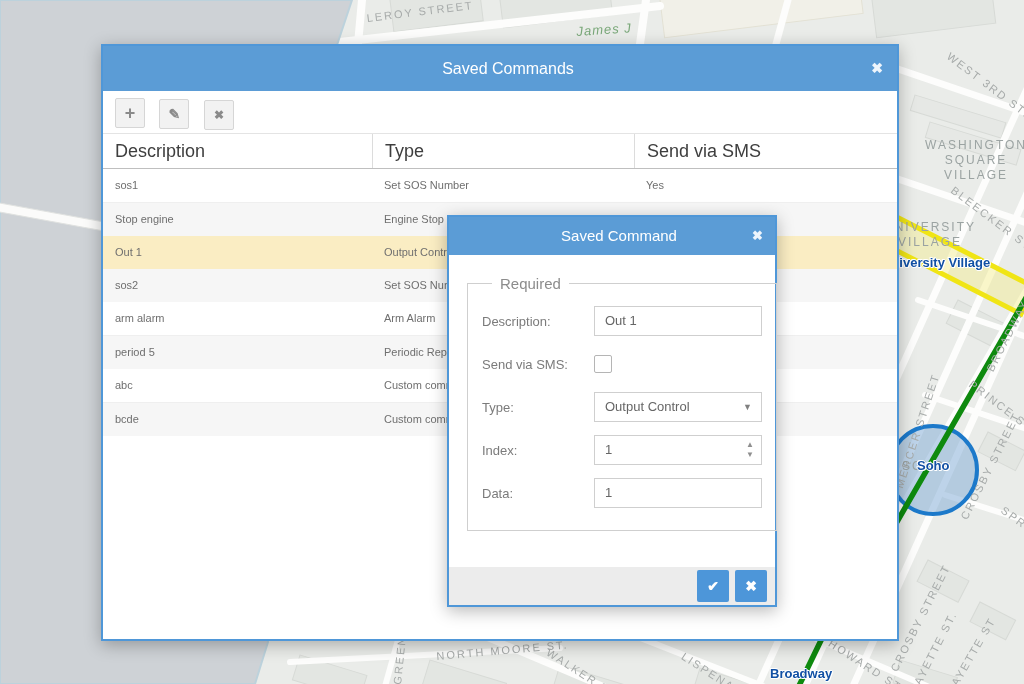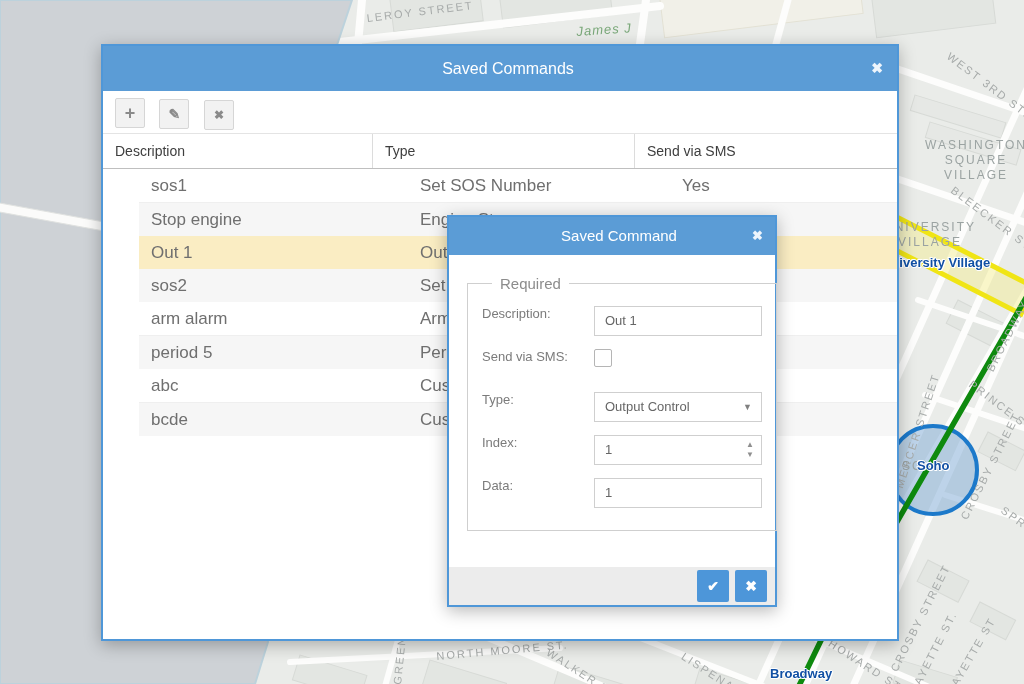--- a/index.html
+++ b/index.html
@@ -22,37 +22,37 @@
   
   #dlg-commands{left:101px;top:44px;width:798px;height:597px;z-index:5;}
   #dlg-commands .dlg-header{height:45px;line-height:45px;font-size:16px;padding-left:16px;}
   #dlg-commands .dlg-close{right:14px;line-height:45px;font-size:14px;}
   .toolbar{height:42px;padding:7px 0 0 12px;box-sizing:border-box;background:#fff;}
   .tool-btn{display:inline-flex;align-items:center;justify-content:center;width:30px;height:30px;
             margin-right:10px;background:#f2f2f2;border:1px solid #d6d6d6;border-radius:2px;
             color:#8a8a8a;font-weight:bold;cursor:pointer;box-sizing:border-box;}
   .tool-btn .g-plus{font-size:18px;} .tool-btn .g-pencil{font-size:14px;} .tool-btn .g-x{font-size:12px;}
   .thead{display:flex;height:34px;line-height:34px;border-top:1px solid #e4e4e4;
-         border-bottom:1px solid #bfbfbf;font-size:14px;color:#3e3e3e;}
+         border-bottom:1px solid #bfbfbf;font-size:18px;color:#3e3e3e;}
   .thead .cell{box-sizing:border-box;padding-left:12px;}
   .thead .cell + .cell{border-left:1px solid #dcdcdc;}
   .c-desc{width:269px;} .c-type{width:262px;} .c-sms{flex:1;}
-  .trow{display:flex;height:33px;line-height:33px;font-size:17px;color:#6f6f6f;background:#fff;margin-left:36px;}
+  .trow{display:flex;height:33px;line-height:33px;font-size:11px;color:#6f6f6f;background:#fff;}
   .trow.alt{background:#f6f6f6;}
   .trow.normal{border-bottom:1px solid #efefef;}
   .trow.selected{background:#faedc3;}
   .trow .cell{box-sizing:border-box;padding-left:12px;overflow:hidden;white-space:nowrap;}
   
   #dlg-form{left:447px;top:215px;width:330px;height:392px;z-index:6;}
   #dlg-form .dlg-header{height:38px;line-height:38px;font-size:15px;padding-left:14px;}
   #dlg-form .dlg-close{right:12px;line-height:38px;font-size:13px;}
   .form-body{padding:20px 10px 0 18px;}
   fieldset{border:1px solid #cfcfcf;margin:0;padding:14px 14px 22px 14px;}
   legend{margin-left:10px;padding:0 8px;font-size:15px;color:#8c8c8c;}
-  .frow{display:flex;align-items:flex-start;min-height:30px;margin-bottom:13px;}
+  .frow{display:flex;align-items:center;min-height:30px;margin-bottom:13px;}
   .frow:last-child{margin-bottom:0;}
   .flabel{flex:0 0 112px;font-size:13px;color:#7b7b7b;}
   .tinput{width:168px;height:30px;box-sizing:border-box;border:1px solid #cfcfcf;background:#fff;
           font-size:13px;color:#666;line-height:28px;padding-left:10px;position:relative;}
   .checkbox{width:16px;height:16px;border:1px solid #b5b5b5;border-radius:2px;background:#fff;cursor:pointer;}
   .caret{position:absolute;right:9px;top:0;line-height:28px;font-size:9px;color:#808080;}
   .spinner{position:absolute;right:7px;top:4px;display:flex;flex-direction:column;color:#8f8f8f;
            font-size:8px;line-height:10px;cursor:pointer;}
   .dlg-footer{position:absolute;left:0;right:0;bottom:0;height:38px;background:#ececec;
               display:flex;justify-content:flex-end;align-items:center;padding-right:8px;}

